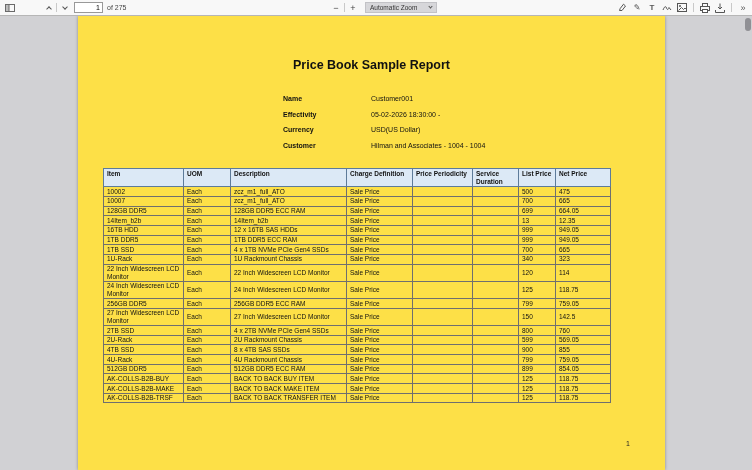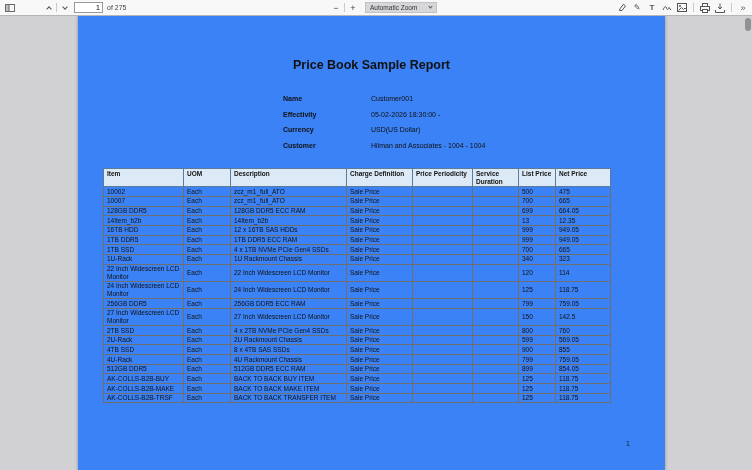--- a/index.html
+++ b/index.html
@@ -36,21 +36,21 @@
   .glyph-pencil { font-size:8px; color:#555; }
   .more-label { font-size:9px; color:#555; }
   svg.ic { display:block; }
 
   
   .doc-area { position:absolute; left:0; top:16px; width:752px; height:454px; background:#d1d1d4; }
   .vscroll-thumb { position:absolute; right:1px; top:2px; width:6px; height:13px; background:#909095; border-radius:3px; }
 
   .page {
     position:absolute; left:78px; top:0; width:587px; height:454px;
-    background:#3b82f6; box-shadow:0 0 3px rgba(0,0,0,0.35);
+    background:#fde047; box-shadow:0 0 3px rgba(0,0,0,0.35);
   }
 
   .report-title {
     position:absolute; left:0; top:42px; width:100%;
     text-align:center; font-size:12.5px; font-weight:bold; color:#111;
   }
 
   .fields { position:absolute; left:205px; top:79px; font-size:7px; color:#111; }
   .field-row { display:flex; height:15.5px; align-items:flex-start; }
   .field-label { width:88px; font-weight:bold; }

